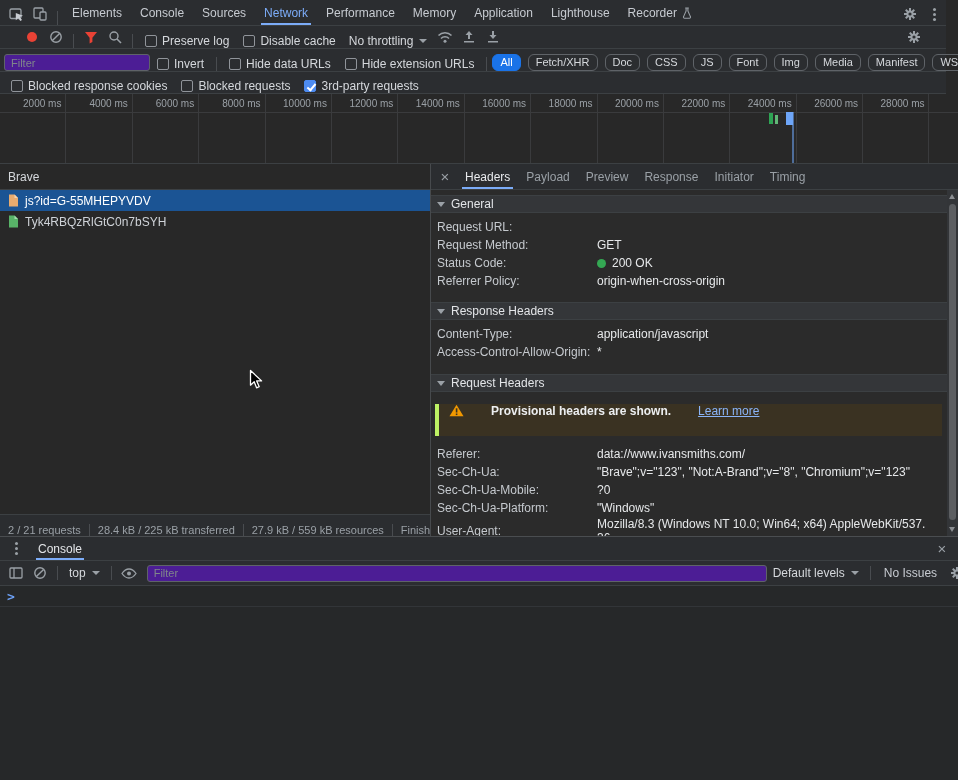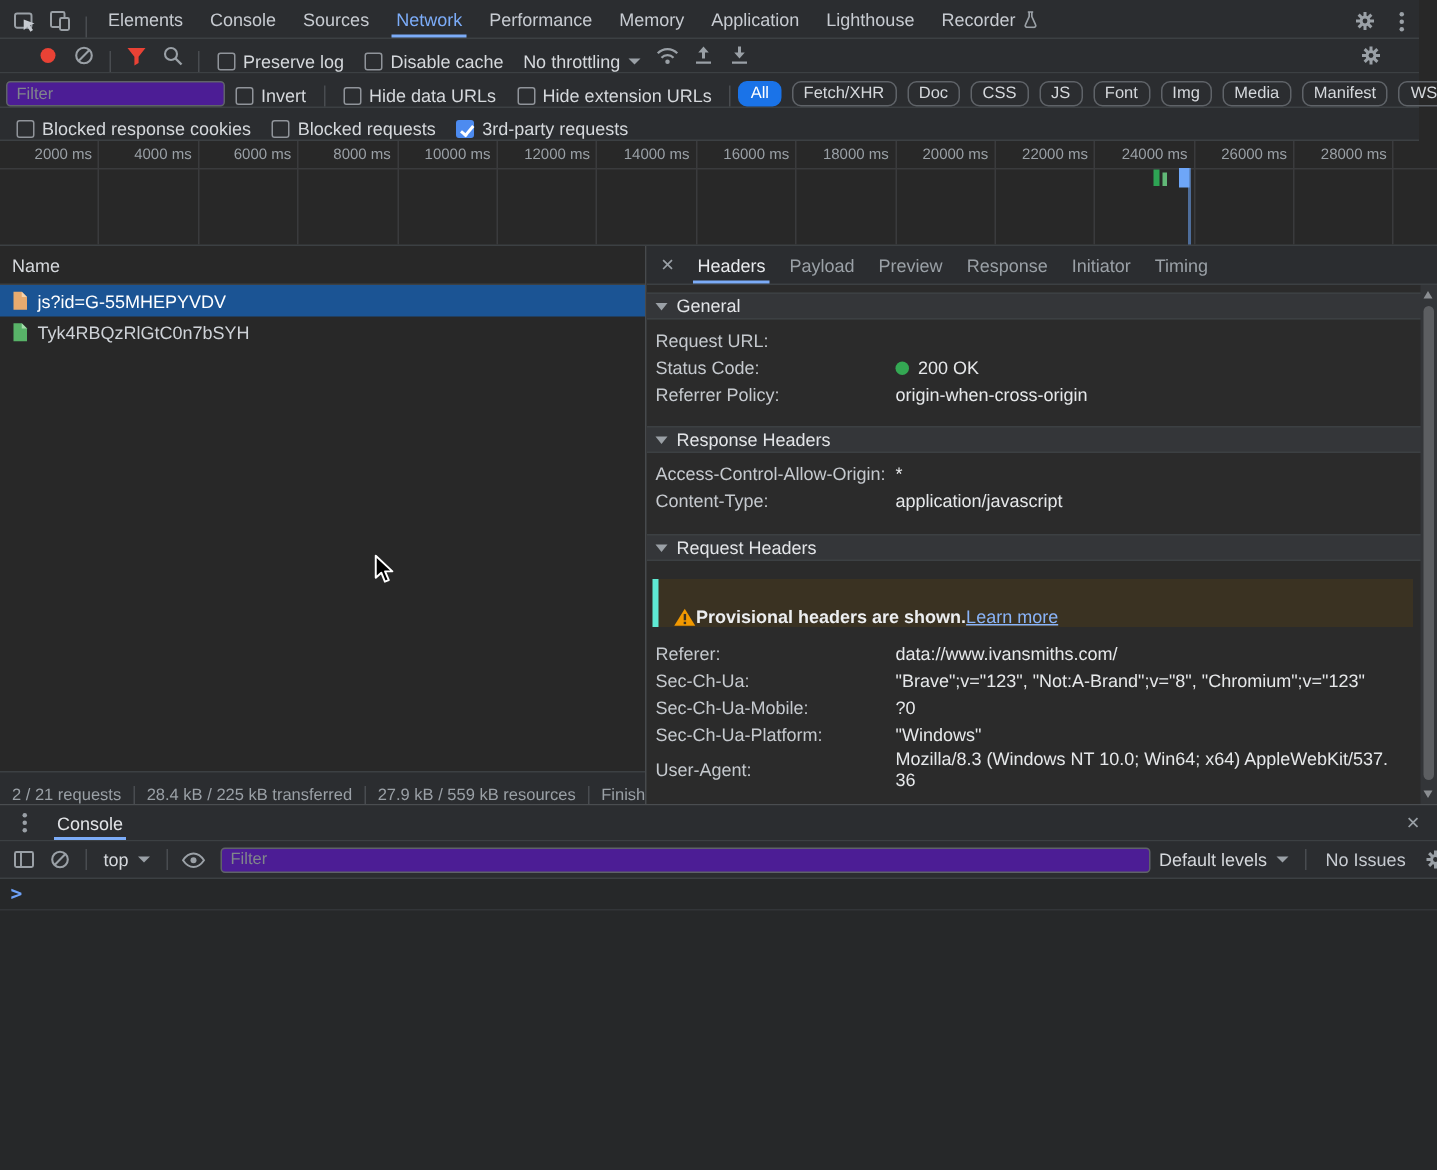--- a/index.html
+++ b/index.html
@@ -79,22 +79,22 @@
   .sect-hdr { height:18px; background:#343639; border-top:1px solid #3c4043; border-bottom:1px solid #3c4043;
     display:flex; align-items:center; gap:6px; padding-left:6px; color:#e3e5e8; }
   .tri-down { width:0; height:0; border-left:4px solid transparent; border-right:4px solid transparent;
     border-top:5px solid #9aa0a6; display:inline-block; flex:none; }
   .mt5 { margin-top:5px; } .mt7 { margin-top:7px; } .mt8 { margin-top:8px; }
   .kv-group { padding:5px 0; }
   .kv { display:flex; min-height:18px; padding:0 31px 0 6px; align-items:center; }
   .kv-key { width:160px; flex:none; color:#c5c9ce; }
   .kv-val { color:#e6e8ea; word-break:break-all; display:flex; align-items:center; gap:6px; }
   .status-dot { width:9px; height:9px; border-radius:50%; background:#34a853; flex:none; }
-  .warnbox { margin:12px 16px 0 4px; height:32px; background:#3a3222; border-left:4px solid #5eead4;
-    display:flex; align-items:flex-end; gap:0; padding:0 10px; }
+  .warnbox { margin:12px 16px 0 4px; height:32px; background:#3a3222; border-left:4px solid #bef264;
+    display:flex; align-items:flex-start; gap:27px; padding:0 10px; }
   .warnbox b { color:#eceef0; font-size:12px; }
   .link { color:#8ab4f8; text-decoration:underline; cursor:pointer; }
 
   
   #dscroll { position:absolute; top:26px; right:0; bottom:0; width:11px; background:#333538; }
   .sarrow { position:absolute; left:2px; width:0; height:0; border-left:3.5px solid transparent; border-right:3.5px solid transparent; }
   .sarrow.up { top:4px; border-bottom:5px solid #8a8d91; }
   .sarrow.down { bottom:4px; border-top:5px solid #8a8d91; }
   #dscroll .thumb { position:absolute; left:2px; right:2px; top:14px; bottom:16px; background:#5c5e61; border-radius:4px; }
 
@@ -291,21 +291,21 @@
     <div class="tick">26000 ms</div>
     <div class="tick">28000 ms</div>
     <div class="hline"></div>
     <div class="ov-mark" style="left:769px; top:19px; width:4px; height:11px; background:#2ea454;"></div>
     <div class="ov-mark" style="left:775px; top:21px; width:3px; height:9px; background:#61b877;"></div>
     <div class="ov-mark" style="left:786px; top:18px; width:7px; height:13px; background:#6ea6f8;"></div>
     <div class="ov-mark" style="left:792px; top:18px; width:2px; height:52px; background:rgba(110,166,248,.55);"></div>
   </div>
 
   <div id="requestlist">
-    <div id="namehdr">Name</div>
+    <div id="namehdr">Brave</div>
     <div class="req-row selected">
       <svg width="11" height="13" viewBox="0 0 11 13">
         <path d="M1 .5 h5.5 L10 4 v8.5 H1 Z" fill="#e8ab6f"></path>
         <path d="M6.5 .5 V4 H10 Z" fill="#f5d3ad"></path>
       </svg>
       <span>js?id=G-55MHEPYVDV</span>
     </div>
     <div class="req-row">
       <svg width="11" height="13" viewBox="0 0 11 13">
         <path d="M1 .5 h5.5 L10 4 v8.5 H1 Z" fill="#58b368"></path>
@@ -336,44 +336,48 @@
     <div>
       <div class="sect-hdr mt5">
         <span class="tri-down"></span>
         <span>General</span>
       </div>
       <div class="kv-group">
         <div class="kv">
           <span class="kv-key">Request URL:</span>
         </div>
         <div class="kv">
+          <span class="kv-key">Request Method:</span>
+          <span class="kv-val">GET</span>
+        </div>
+        <div class="kv">
           <span class="kv-key">Status Code:</span>
           <span class="kv-val">
             <span class="status-dot"></span>
             <span>200 OK</span>
           </span>
         </div>
         <div class="kv">
           <span class="kv-key">Referrer Policy:</span>
           <span class="kv-val">origin-when-cross-origin</span>
         </div>
       </div>
 
       <div class="sect-hdr mt7">
         <span class="tri-down"></span>
         <span>Response Headers</span>
       </div>
       <div class="kv-group">
         <div class="kv">
+          <span class="kv-key">Content-Type:</span>
+          <span class="kv-val">application/javascript</span>
+        </div>
+        <div class="kv">
           <span class="kv-key">Access-Control-Allow-Origin:</span>
           <span class="kv-val">*</span>
-        </div>
-        <div class="kv">
-          <span class="kv-key">Content-Type:</span>
-          <span class="kv-val">application/javascript</span>
         </div>
       </div>
 
       <div class="sect-hdr mt8">
         <span class="tri-down"></span>
         <span>Request Headers</span>
       </div>
       <div class="warnbox">
         <svg width="15" height="13" viewBox="0 0 15 13">
           <path d="M7.5 .8 L14.5 12.2 H.5 Z" fill="#f29900"></path>

